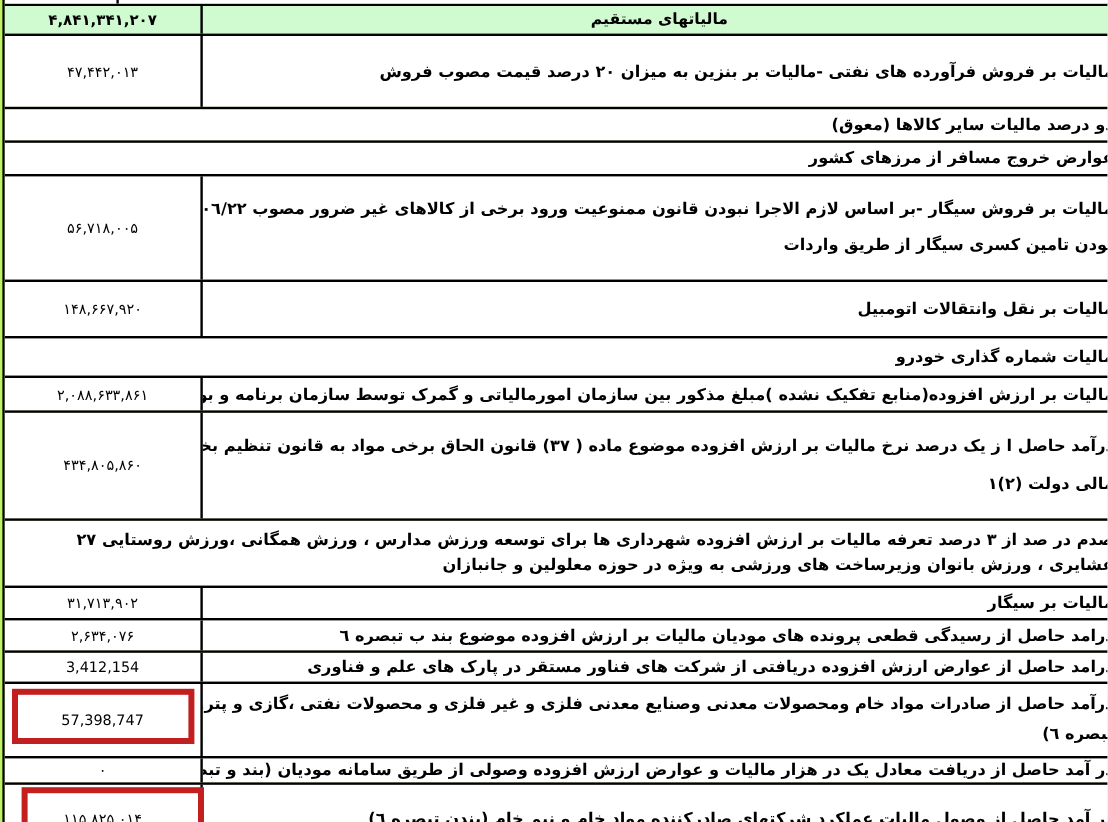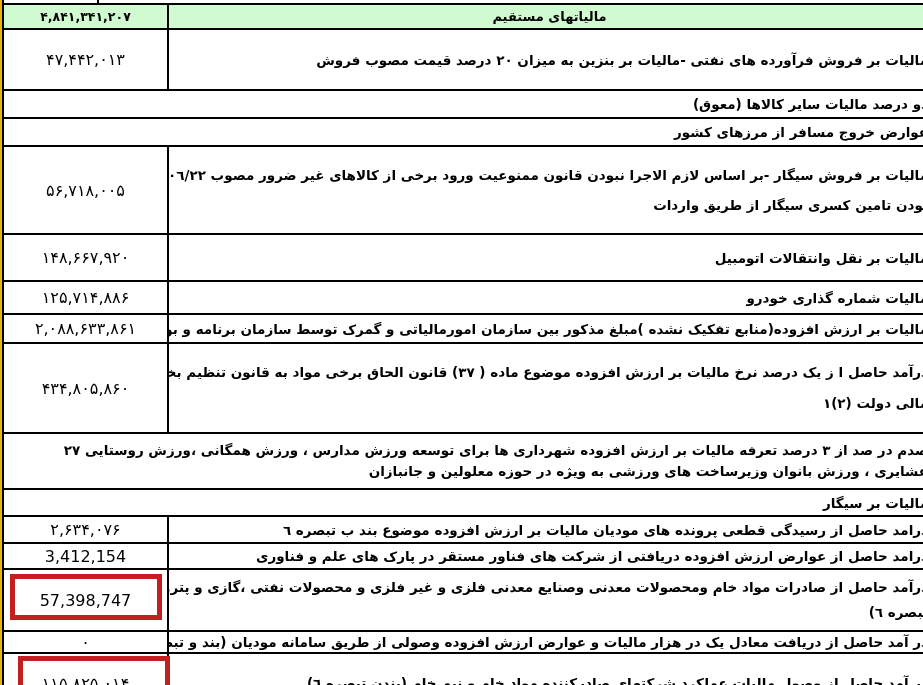--- a/index.html
+++ b/index.html
@@ -6,21 +6,21 @@
     --header-bg:#d0fad0;
     --border-c:#000000;
     --hl:#c22020;
     --text-c:#000000;
   }
   html,body{margin:0;padding:0;background:#ffffff;}
   .viewport{
     position:relative;
     width:923px;height:685px;
     overflow:hidden;
-    background:#eab308;
+    background:#bef264;
     font-family:"DejaVu Sans", sans-serif;
     color:var(--text-c);
   }
   .table{
     position:absolute;left:2px;top:0;
     width:930px;
     border-left:2px solid var(--border-c);
     box-sizing:border-box;
   }
   .top-sliver{position:relative;height:3px;background:#ffffff;}
@@ -31,21 +31,21 @@
     box-sizing:border-box;
     background:#ffffff;
   }
   .row.header-row{background:var(--header-bg);}
   .amount{
     position:relative;
     width:165px;flex:none;
     border-right:2px solid var(--border-c);
     box-sizing:border-box;
     display:flex;align-items:center;justify-content:center;
-    font-size:16px;
+    font-size:12px;
     direction:ltr;
   }
   .header-row .amount{font-weight:bold;font-size:12.5px;}
   .desc{
     flex:1;
     display:flex;flex-direction:column;justify-content:center;
     overflow:hidden;
     direction:rtl;
     padding-left:2px;
     padding-right:4px;
@@ -115,23 +115,20 @@
   </div>
         <div class="row" style="height: 47px;">
     <div class="amount">
       <span class="amount-text">۱۴۸,۶۶۷,۹۲۰</span>
     </div>
     <div class="desc">
             <div class="line">مالیات بر نقل وانتقالات اتومبیل</div>
           </div>
   </div>
         <div class="row" style="height: 33px;">
-    <div class="amount">
-      <span class="amount-text">۱۲۵,۷۱۴,۸۸۶</span>
-    </div>
     <div class="desc">
             <div class="line">مالیات شماره گذاری خودرو</div>
           </div>
   </div>
         <div class="row" style="height: 29px;">
     <div class="amount">
       <span class="amount-text">۲,۰۸۸,۶۳۳,۸۶۱</span>
     </div>
     <div class="desc">
             <div class="line">مالیات بر ارزش افزوده(منابع تفکیک نشده )مبلغ مذکور بین سازمان امورمالیاتی و گمرک توسط سازمان برنامه و بودجه کشورتقسیم شود</div>
@@ -146,20 +143,23 @@
             <div class="line">مالی دولت (۲)۱</div>
           </div>
   </div>
         <div class="row" style="height: 56px;">
     <div class="desc" style="line-height: 21px;">
             <div class="line">صدم در صد از ۳ درصد تعرفه  مالیات بر ارزش افزوده شهرداری ها برای توسعه ورزش مدارس ، ورزش همگانی ،ورزش روستایی ۲۷</div>
             <div class="line">عشایری ، ورزش بانوان وزیرساخت های ورزشی به ویژه در حوزه معلولین و جانبازان</div>
           </div>
   </div>
         <div class="row" style="height: 27px;">
+    <div class="amount">
+      <span class="amount-text">۳۱,۷۱۳,۹۰۲</span>
+    </div>
     <div class="desc">
             <div class="line">مالیات بر سیگار</div>
           </div>
   </div>
         <div class="row" style="height: 27px;">
     <div class="amount">
       <span class="amount-text">۲,۶۳۴,۰۷۶</span>
     </div>
     <div class="desc">
             <div class="line">درامد حاصل از رسیدگی قطعی پرونده های مودیان مالیات بر ارزش افزوده موضوع بند ب تبصره ٦</div>

